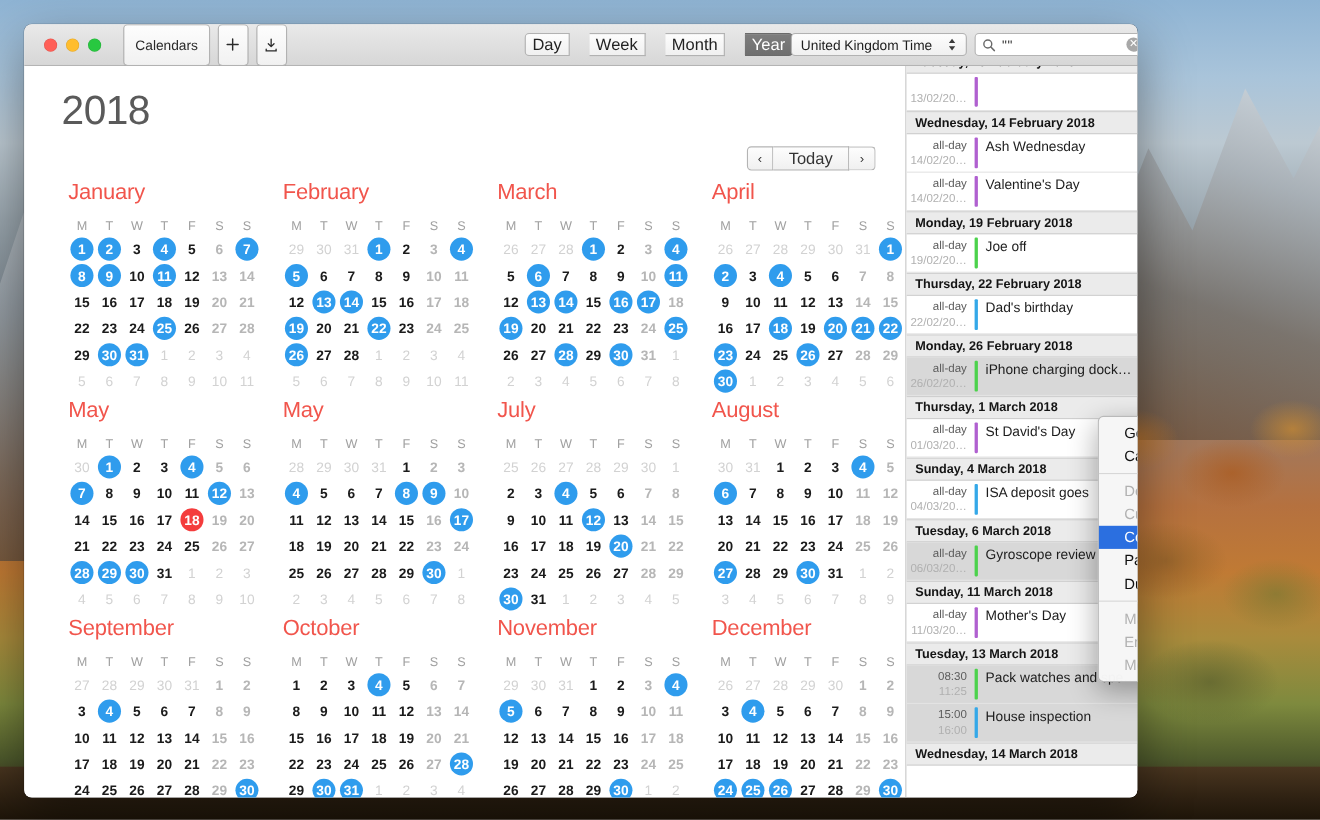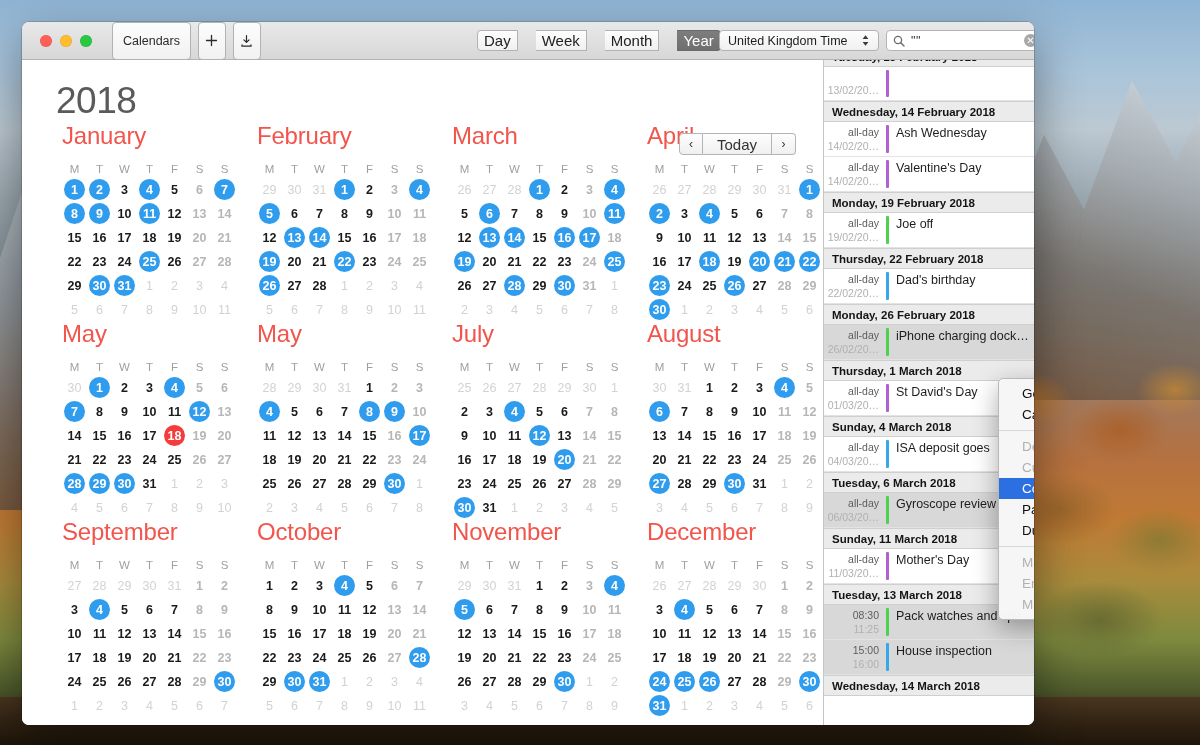--- a/index.html
+++ b/index.html
@@ -137,22 +137,23 @@
   .navbtn:last-child { border-radius: 0 4px 4px 0; width: 24px; }
   #today-btn { padding: 0 14px; font-size: 15px; }
 
   
   #months {
     display: grid; grid-template-columns: repeat(4, 195px);
     column-gap: 0; row-gap: 0; padding: 0 0 0 40px;
   }
   .month { width: 195px; height: 198px; }
   .month-name {
-    color: #f1554c; font-size: 24px; font-weight: 400; margin-bottom: 10px;
+    color: #f1554c; font-size: 20px; font-weight: 400; margin-bottom: 10px;
     letter-spacing: -.2px;
+    margin-top: 42px;
   }
   .dow-row, .week-row { display: grid; grid-template-columns: repeat(7, 25px); }
   .dow {
     font-size: 11.5px; color: #a0a0a0; text-align: center; height: 18px;
     line-height: 18px; font-weight: 400;
   }
   .week-row { margin-bottom: 1px; }
   .day {
     width: 25px; height: 23px; display: flex; align-items: center;
     justify-content: center; font-size: 12.5px; color: #1b1b1b;

